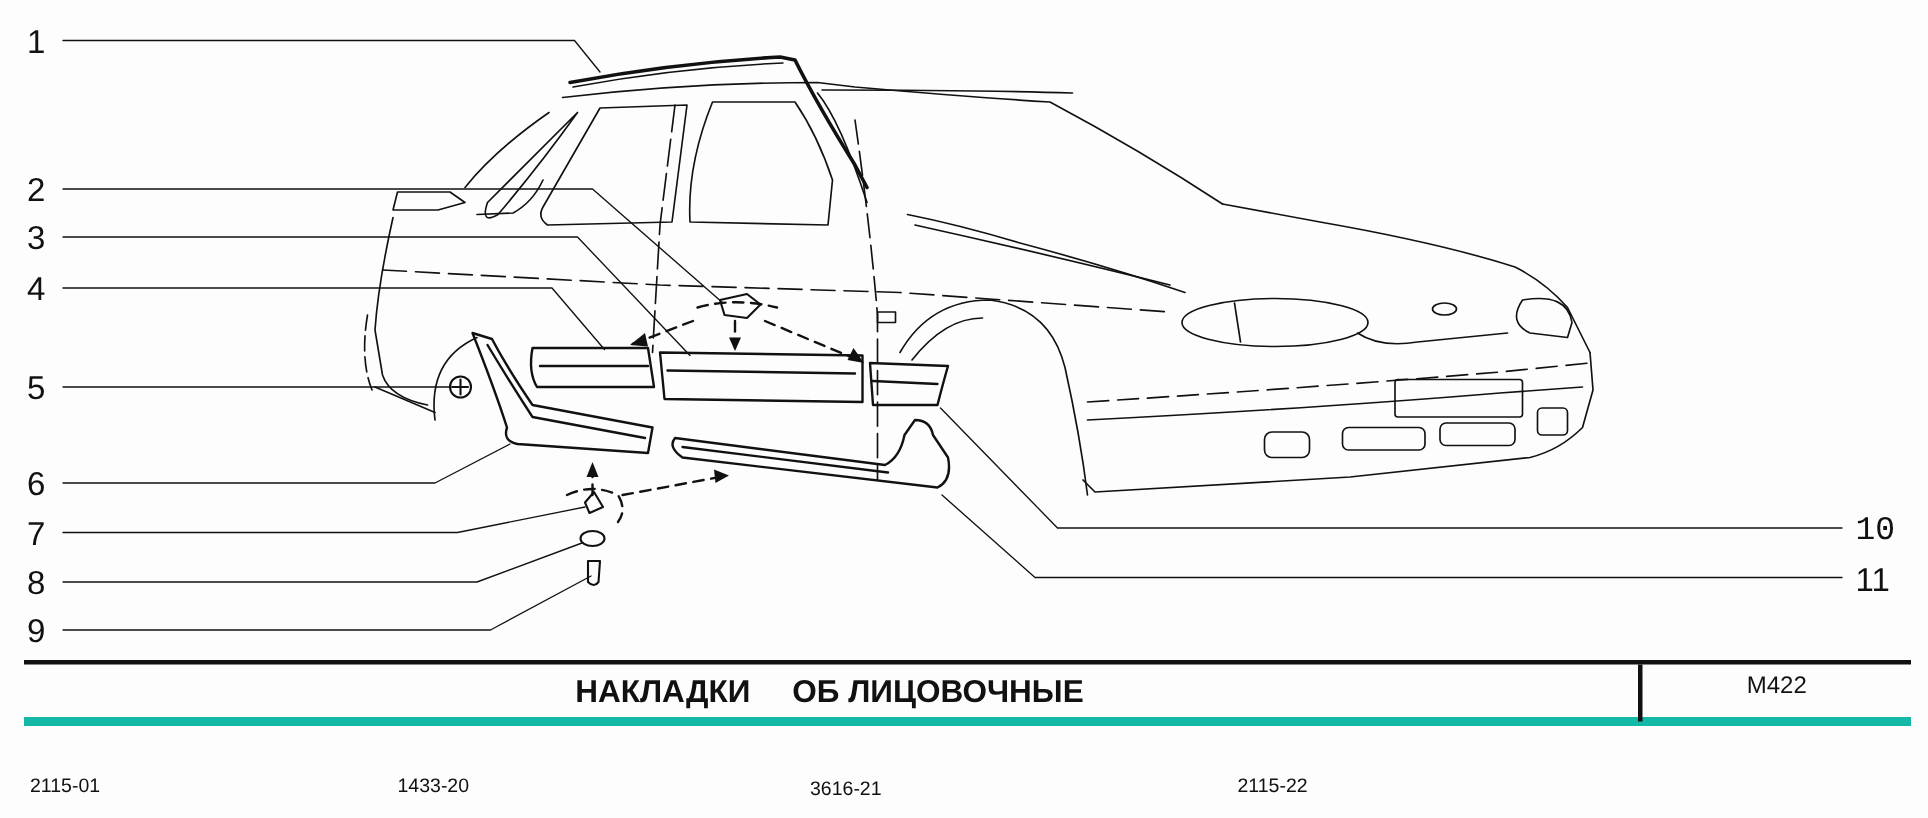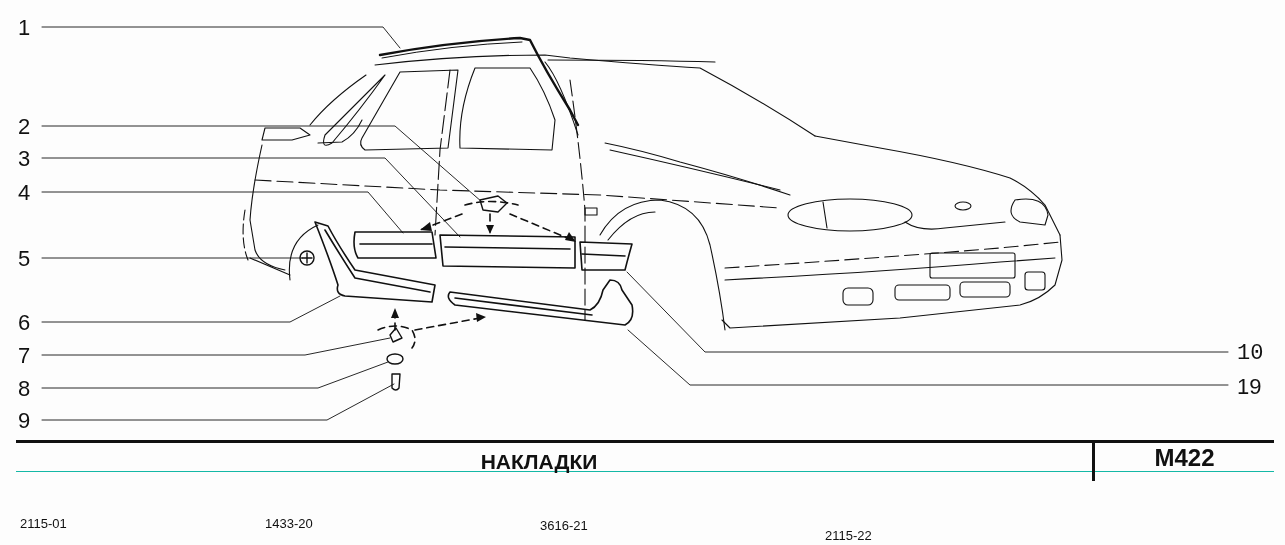--- a/index.html
+++ b/index.html
@@ -1,30 +1,30 @@
 <!DOCTYPE html>
 <html><head>
 <meta charset="utf-8">
 <style>
   html, body { margin:0; padding:0; background:#fdfdfd; }
   body { width:1285px; height:545px; position:relative; overflow:hidden;
          font-family:"Liberation Sans", sans-serif; color:#111; }
   #diagram { position:absolute; left:0; top:0; width:1285px; height:545px; }
   .callout-num { position:absolute; font-size:22px; font-family:"Liberation Sans", sans-serif;
                  color:#111; line-height:22px; }
-  .title-bar { position:absolute; left:16px; top:440px; width:1258px; height:32px;
-               border-top:3px solid #111; border-bottom:1px solid #14b8a6; box-sizing:border-box; }
+  .title-bar { position:absolute; left:16px; top:440px; width:1258px; height:44px;
+               border-top:3px solid #111; border-bottom:6px solid #14b8a6; box-sizing:border-box; }
   .title-main { position:absolute; left:0; top:0; width:1074px; height:38px;
                 display:flex; align-items:center; justify-content:center;
                 font-weight:bold; font-size:21px; letter-spacing:0px; }
   .title-main span.gap { display:inline-block; width:28px; }
   .title-divider { position:absolute; left:1076px; top:0; width:3px; height:38px; background:#111; }
   .title-code { position:absolute; left:1079px; top:0; width:179px; height:38px;
                 display:flex; align-items:center; justify-content:center;
-                font-weight:bold; font-size:24px; padding-bottom:8px; box-sizing:border-box; }
+                font-weight:normal; font-size:16px; padding-bottom:8px; box-sizing:border-box; }
   .model { position:absolute; font-weight:normal; font-size:13px; top:516px;text-align:center; }
 </style>
 </head>
 <body>
 
 <svg id="diagram" viewBox="0 0 1285 545" xmlns="http://www.w3.org/2000/svg">
   <g fill="none" stroke="#111" stroke-width="1.1" stroke-linecap="round" stroke-linejoin="round">
 
     <g>
       <path d="M380,55 Q450,42 520,38 L530,40 Q545,70 570,110 L578,125" stroke-width="2.4"></path>
@@ -146,27 +146,28 @@
 <div class="callout-num" style="left:18px;top:17px;">1</div>
 <div class="callout-num" style="left:18px;top:116px;">2</div>
 <div class="callout-num" style="left:18px;top:148px;">3</div>
 <div class="callout-num" style="left:18px;top:182px;">4</div>
 <div class="callout-num" style="left:18px;top:248px;">5</div>
 <div class="callout-num" style="left:18px;top:312px;">6</div>
 <div class="callout-num" style="left:18px;top:345px;">7</div>
 <div class="callout-num" style="left:18px;top:378px;">8</div>
 <div class="callout-num" style="left:18px;top:410px;">9</div>
 <div class="callout-num" style="left:1237px;top:343px;font-family:Liberation Mono, monospace;">10</div>
-<div class="callout-num" style="left:1237px;top:376px;">19</div>
+<div class="callout-num" style="left:1237px;top:376px;">11</div>
 
 <div class="title-bar">
   <div class="title-main">
     <span>НАКЛАДКИ</span>
     <span class="gap"></span>
+    <span>ОБ ЛИЦОВОЧНЫЕ</span>
   </div>
   <div class="title-divider"></div>
   <div class="title-code">М422</div>
 </div>
 
 <div class="model" style="left:20px;top:516px;">2115-01</div>
 <div class="model" style="left:265px;top:516px;">1433-20</div>
 <div class="model" style="left:540px;top:518px;">3616-21</div>
-<div class="model" style="left:825px;top:528px;">2115-22</div>
+<div class="model" style="left:825px;top:516px;">2115-22</div>
 
 </body></html>

